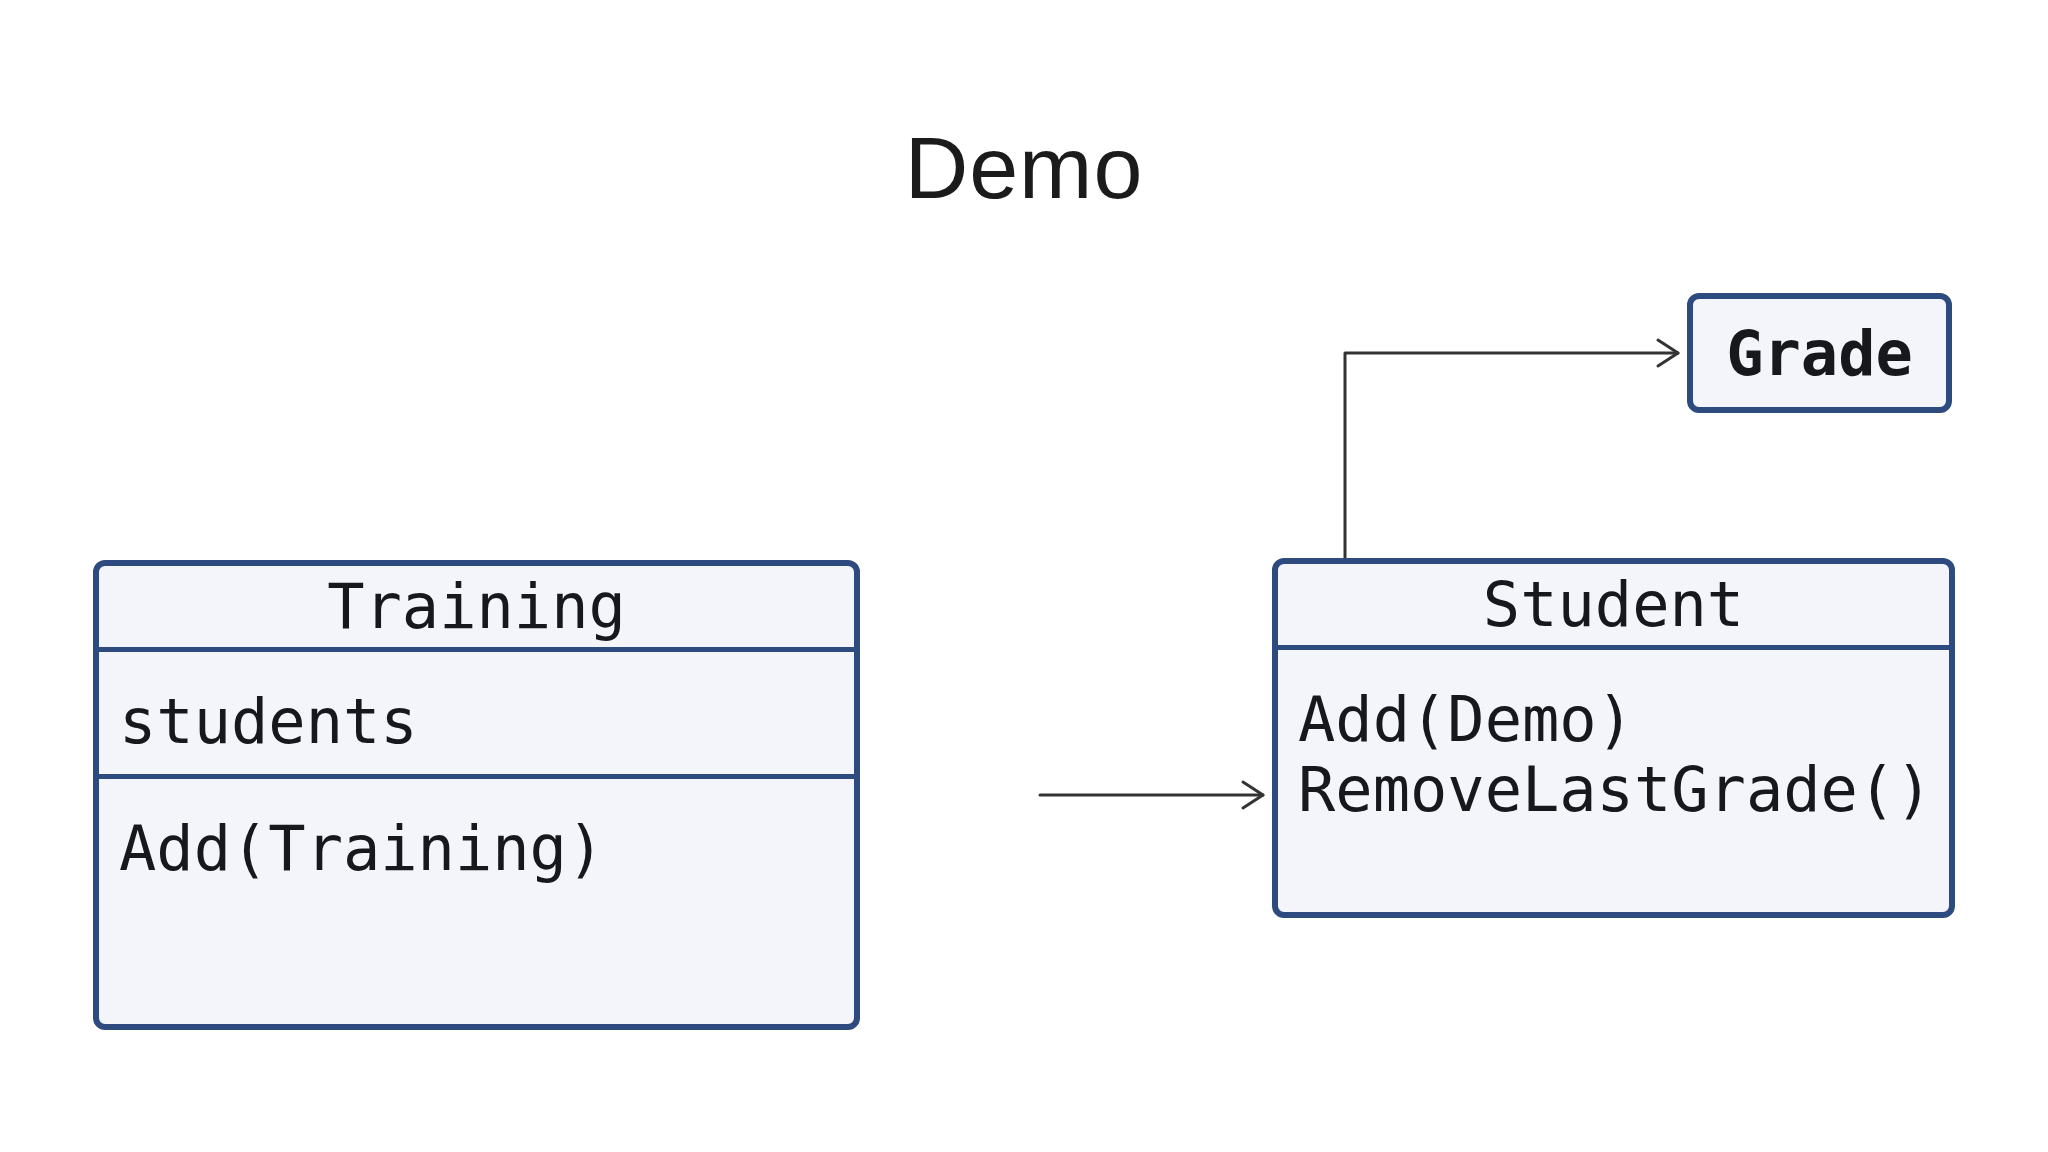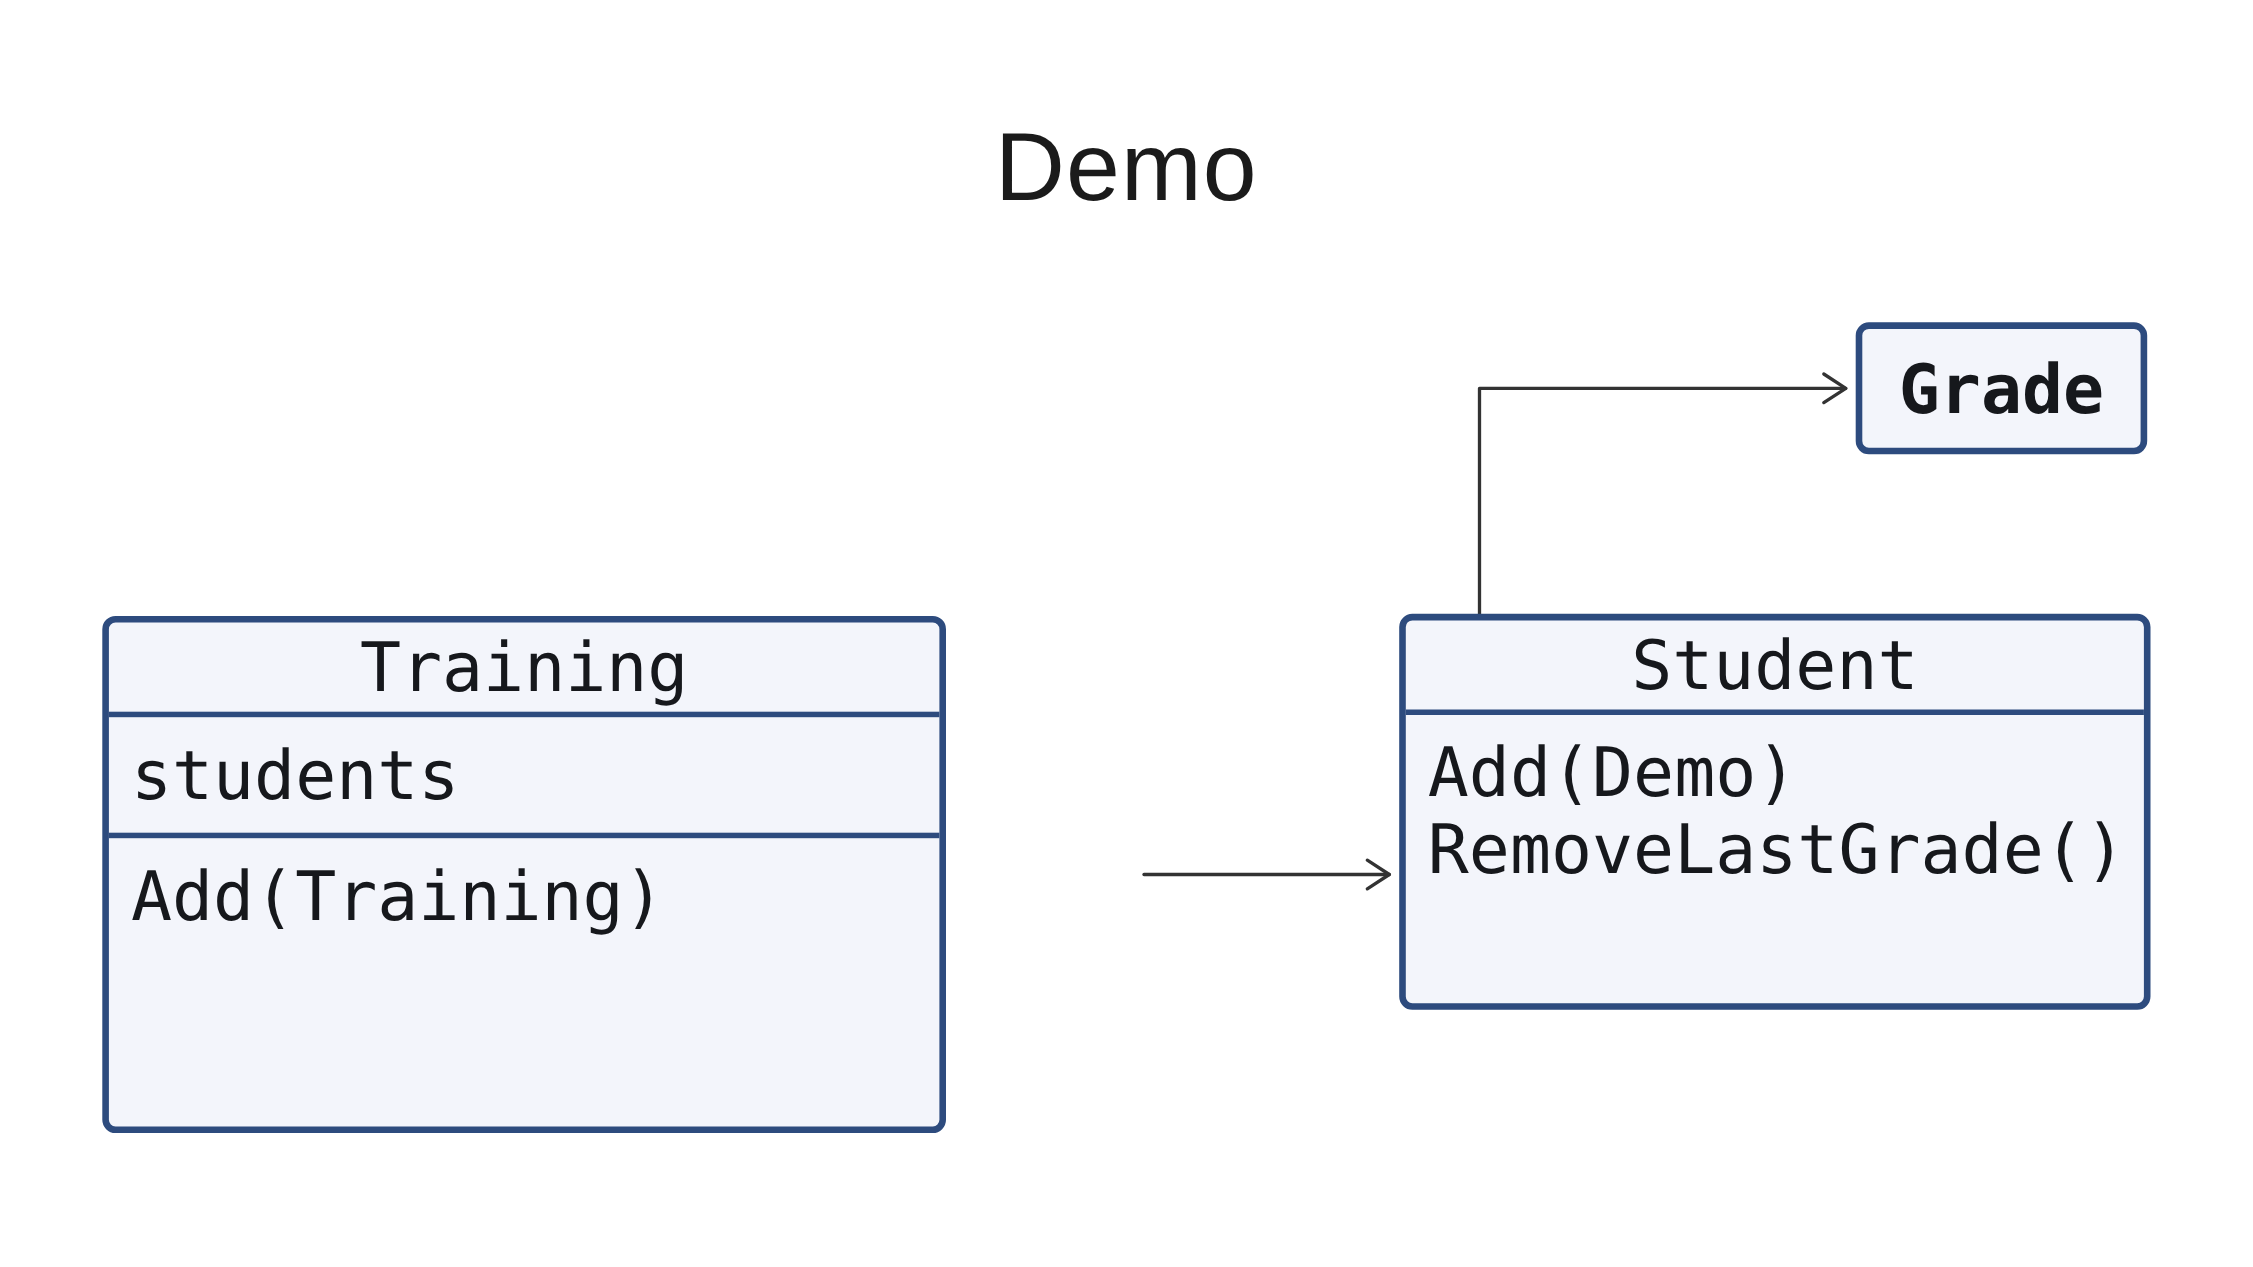--- a/index.html
+++ b/index.html
@@ -18,21 +18,21 @@
     overflow: hidden;
   }
   .canvas {
     position: relative;
     width: 2048px;
     height: 1152px;
     background: var(--background);
   }
   .diagram-title {
     position: absolute;
-    top: 97px;
+    top: 113px;
     left: 0;
     width: 2048px;
     text-align: center;
     font-family: "Liberation Sans", "DejaVu Sans", sans-serif;
     font-weight: 300;
     font-size: 88px;
     line-height: 110px;
     color: #1b1b1b;
     letter-spacing: 1px;
   }
@@ -72,20 +72,21 @@
   .class-box-grade .class-header {
     height: 100%;
     border-bottom: none;
     font-weight: bold;
   }
   .class-section {
     flex: 0 0 auto;
     padding: 18px 20px 0 20px;
     line-height: 70px;
     border-bottom: 5px solid var(--box-border);
+    margin-top: 17px;
   }
   .class-section.methods {
     flex: 1 1 auto;
     border-bottom: none;
   }
   .class-box-training .attributes { height: 110px; }
   .class-box-student  .attributes { height: 170px; }
   .member-line { white-space: nowrap; }
 </style>
 </head>

